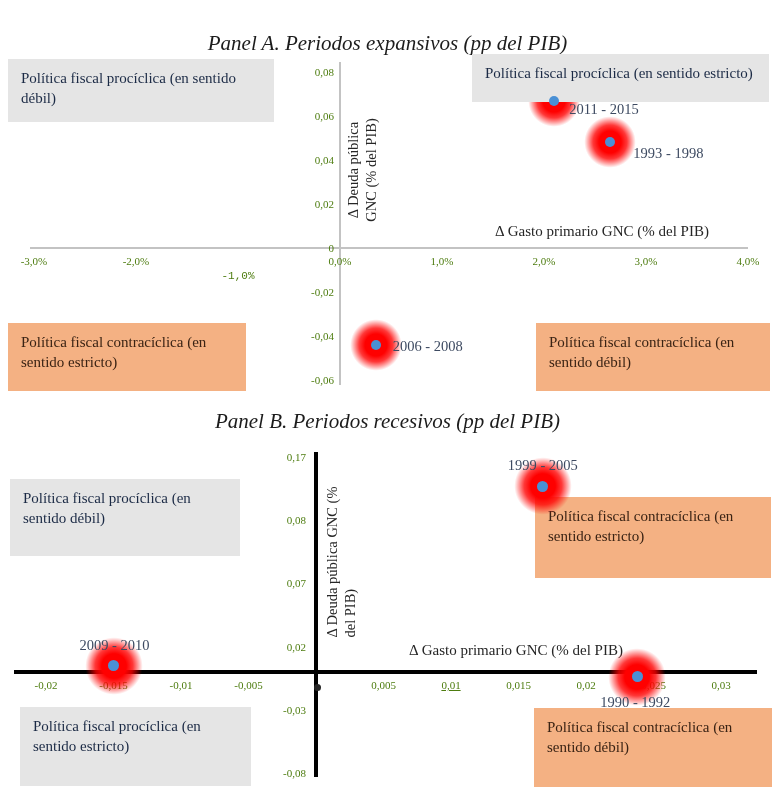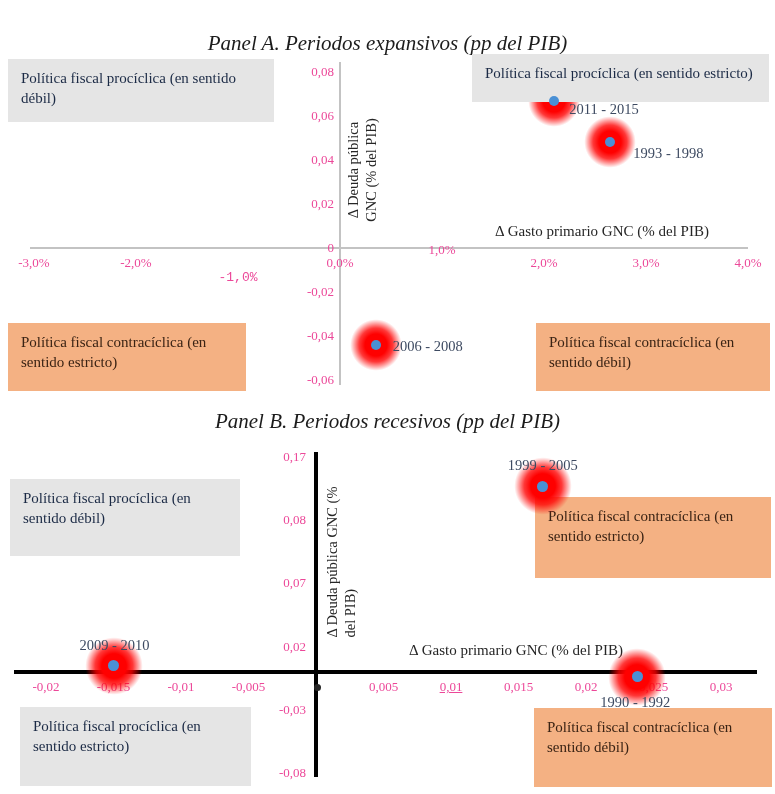--- a/index.html
+++ b/index.html
@@ -4,21 +4,21 @@
 <style>
   html,body{margin:0;padding:0;background:#ffffff;}
   #figure{position:relative;width:775px;height:794px;background:#ffffff;overflow:hidden;
           font-family:"Liberation Serif","DejaVu Serif",serif;}
   .panel-plot{position:absolute;left:0;top:0;width:775px;height:794px;}
   .panel-title{position:absolute;left:0;width:775px;text-align:center;
                font-style:italic;font-size:21px;color:#1c1c1c;letter-spacing:0px;}
   #titleA{top:7px;margin-top:24px;}
   #titleB{top:409px;}
   .axis{position:absolute;}
-  .tick{position:absolute;font-size:13px;color:#ec4899;z-index:1;}
+  .tick{position:absolute;font-size:11px;color:#4d7c0f;z-index:1;}
   .x-tick{transform:translateX(-50%);white-space:nowrap;}
   .y-tick{transform:translateY(-50%);text-align:right;}
   .axis-title{position:absolute;font-size:15px;color:#262626;white-space:nowrap;
               transform:translate(-50%,-50%);z-index:1;}
   .y-axis-title{position:absolute;font-size:14.5px;color:#262626;white-space:nowrap;
                 line-height:1.25;transform:translate(-50%,-50%) rotate(-90deg);z-index:1;}
   .ann-box{position:absolute;font-size:15px;line-height:1.34;padding:9px 13px 0 13px;
            overflow:hidden;box-sizing:border-box;}
   .ann-blue{background:#e5e5e5;color:#1b2a45;}
   .ann-orange{background:#F4B183;color:#3a2314;}
@@ -36,21 +36,21 @@
   <div class="panel-title" id="titleB">Panel B. Periodos recesivos (pp del PIB)</div>
 
   <div class="panel-plot">
     <div class="axis-title" style="left: 602px; top: 231px;">Δ Gasto primario GNC (% del PIB)</div>
   <div class="axis" style="left: 339.25px; top: 62px; width: 1.5px; height: 323px; background: rgb(195, 195, 195);"></div>
       <div class="axis" style="left: 30px; top: 247.25px; width: 718px; height: 1.5px; background: rgb(195, 195, 195);"></div>
       <div class="tick x-tick" style="left: 34px; top: 255px;">-3,0%</div>
       <div class="tick x-tick" style="left: 136px; top: 255px;">-2,0%</div>
       <div class="tick x-tick" style="left: 238px; top: 270px; font-family: Liberation Mono, monospace;">-1,0%</div>
       <div class="tick x-tick" style="left: 340px; top: 255px;">0,0%</div>
-      <div class="tick x-tick" style="left: 442px; top: 242px; text-align: right;">1,0%</div>
+      <div class="tick x-tick" style="left: 442px; top: 255px; text-align: right;">1,0%</div>
       <div class="tick x-tick" style="left: 544px; top: 255px;">2,0%</div>
       <div class="tick x-tick" style="left: 646px; top: 255px;">3,0%</div>
       <div class="tick x-tick" style="left: 748px; top: 255px;">4,0%</div>
       <div class="tick y-tick" style="left: 264px; top: 72px; width: 70px;">0,08</div>
       <div class="tick y-tick" style="left: 264px; top: 116px; width: 70px;">0,06</div>
       <div class="tick y-tick" style="left: 264px; top: 160px; width: 70px;">0,04</div>
       <div class="tick y-tick" style="left: 264px; top: 204px; width: 70px;">0,02</div>
       <div class="tick y-tick" style="left: 264px; top: 248px; width: 70px;">0</div>
       <div class="tick y-tick" style="left: 264px; top: 292px; width: 70px;">-0,02</div>
       <div class="tick y-tick" style="left: 264px; top: 336px; width: 70px;">-0,04</div>

